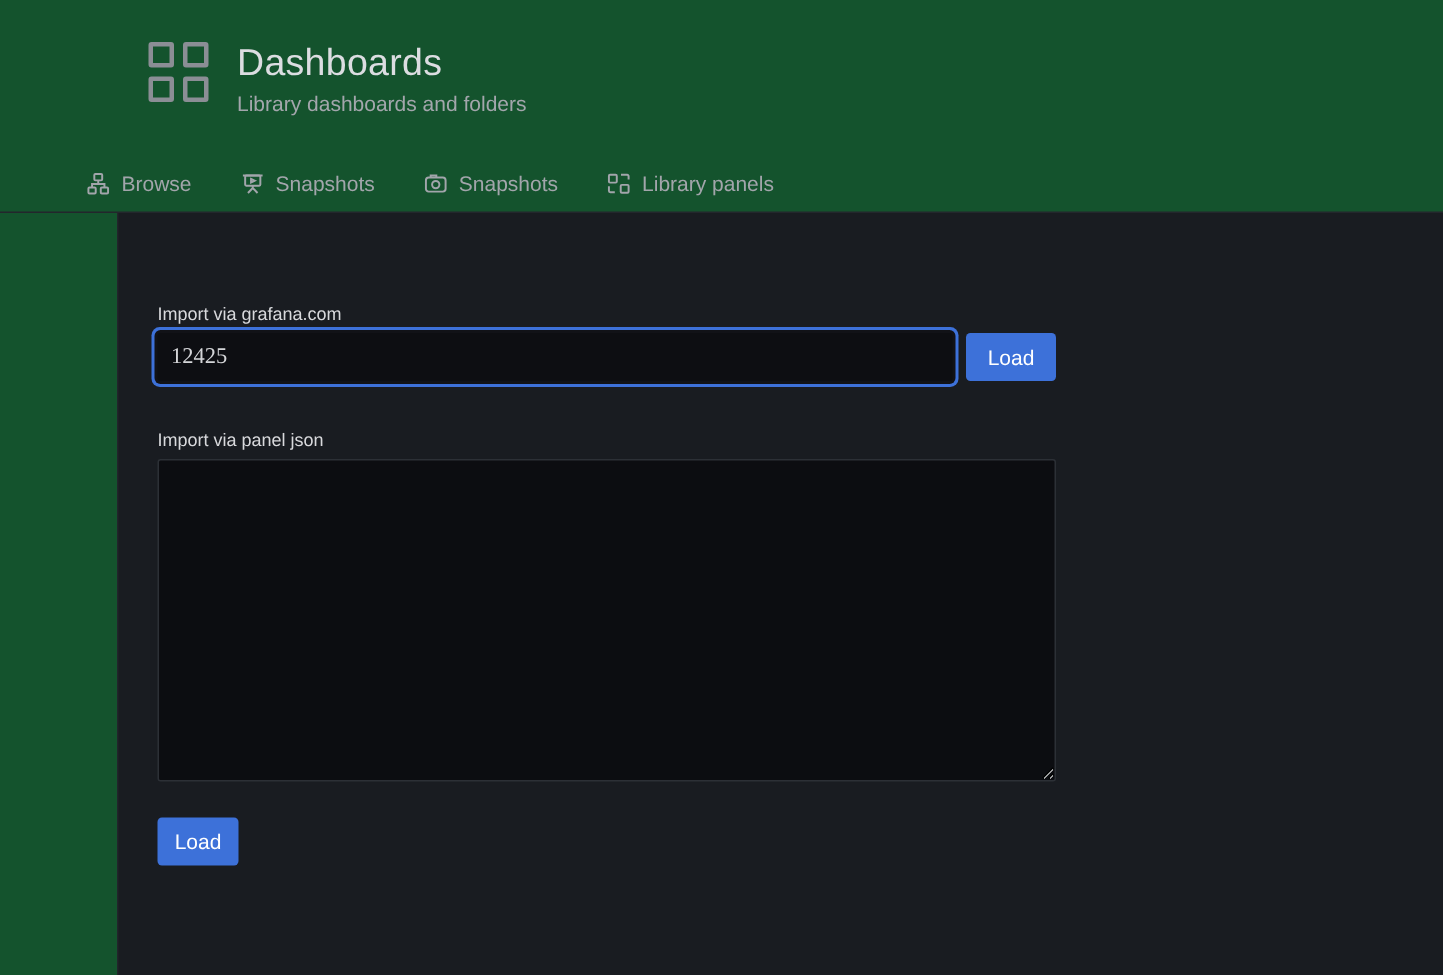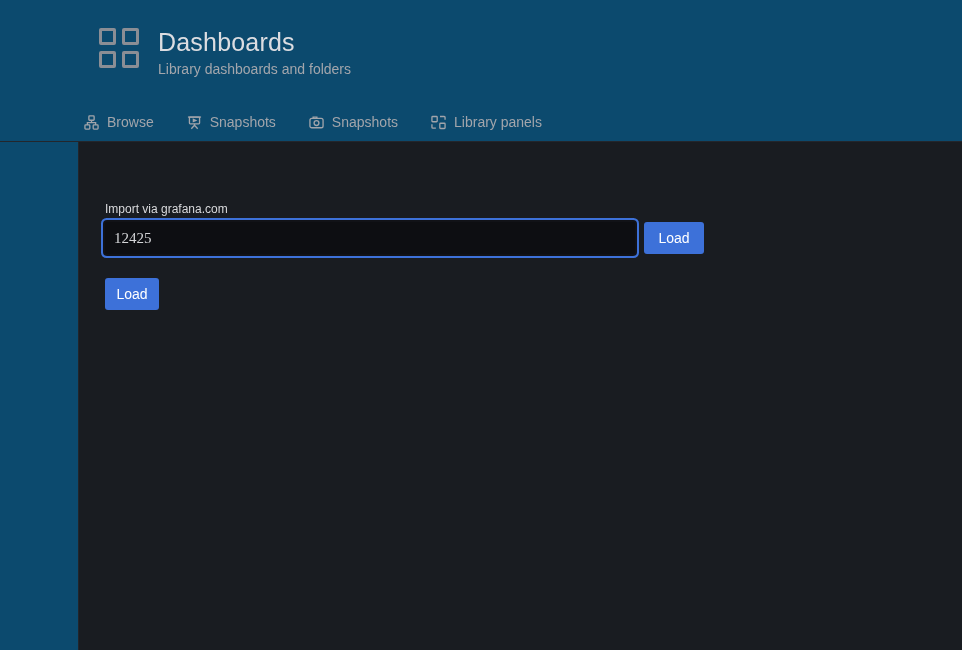--- a/index.html
+++ b/index.html
@@ -6,21 +6,21 @@
   html, body { width: 962px; height: 650px; }
   body {
     font-family: "Liberation Sans", "DejaVu Sans", sans-serif;
     background: #111217;
     overflow: hidden;
   }
   #screen {
     position: relative;
     width: 962px;
     height: 650px;
-    background: #0c4a6e;
+    background: #14532d;
   }
 
   
   .page-header {
     position: absolute;
     left: 99px; top: 27px;
     display: flex;
     align-items: flex-start;
     gap: 19px;
   }
@@ -52,21 +52,21 @@
   }
 
   
   .tab-bar {
     position: absolute;
     left: 0; top: 103px;
     width: 962px;
     height: 39px;
     display: flex;
     align-items: center;
-    padding-left: 84px;
+    padding-left: 58px;
     gap: 33px;
     border-bottom: 1px solid #23262c;
   }
   .tab {
     display: flex;
     align-items: center;
     gap: 8px;
     color: #a2a5ab;
     font-size: 14px;
     cursor: pointer;
@@ -210,17 +210,21 @@
 
 
     <div class="gcom-section">
       <div class="field-label">Import via grafana.com</div>
       <div class="input-row">
         <input class="text-input" type="text" value="12425" style="">
         <button class="btn load-btn-attached">Load</button>
       </div>
     </div>
 
+    <div class="panel-json-section">
+      <div class="field-label">Import via panel json</div>
+      <textarea class="json-textarea" spellcheck="false" style=""></textarea>
+    </div>
 
     <button class="btn load-btn-bottom">Load</button>
 
   </div>
 </div>
 
 </body></html>

